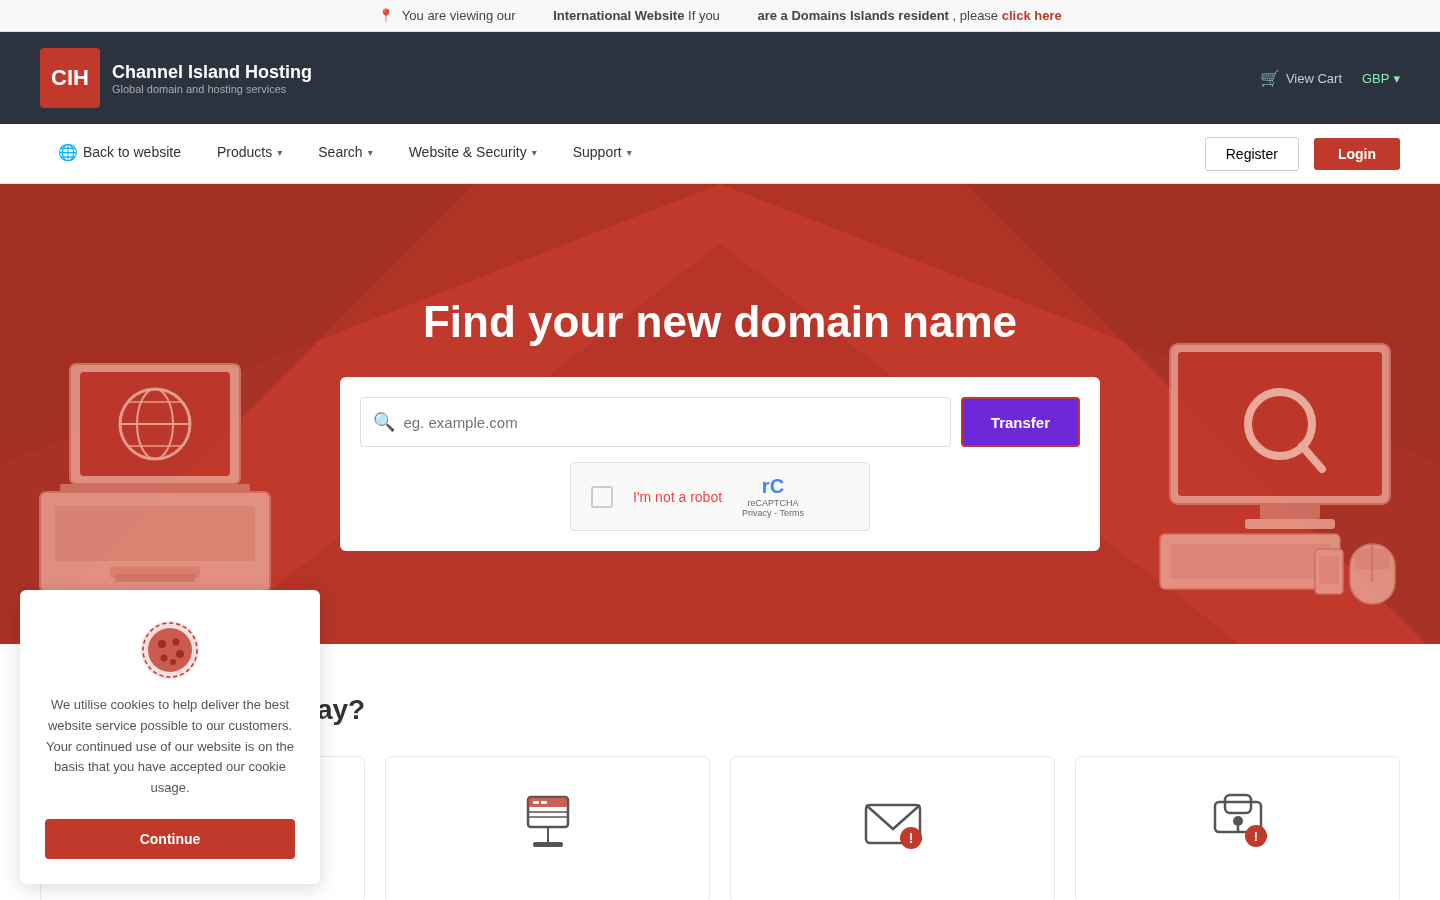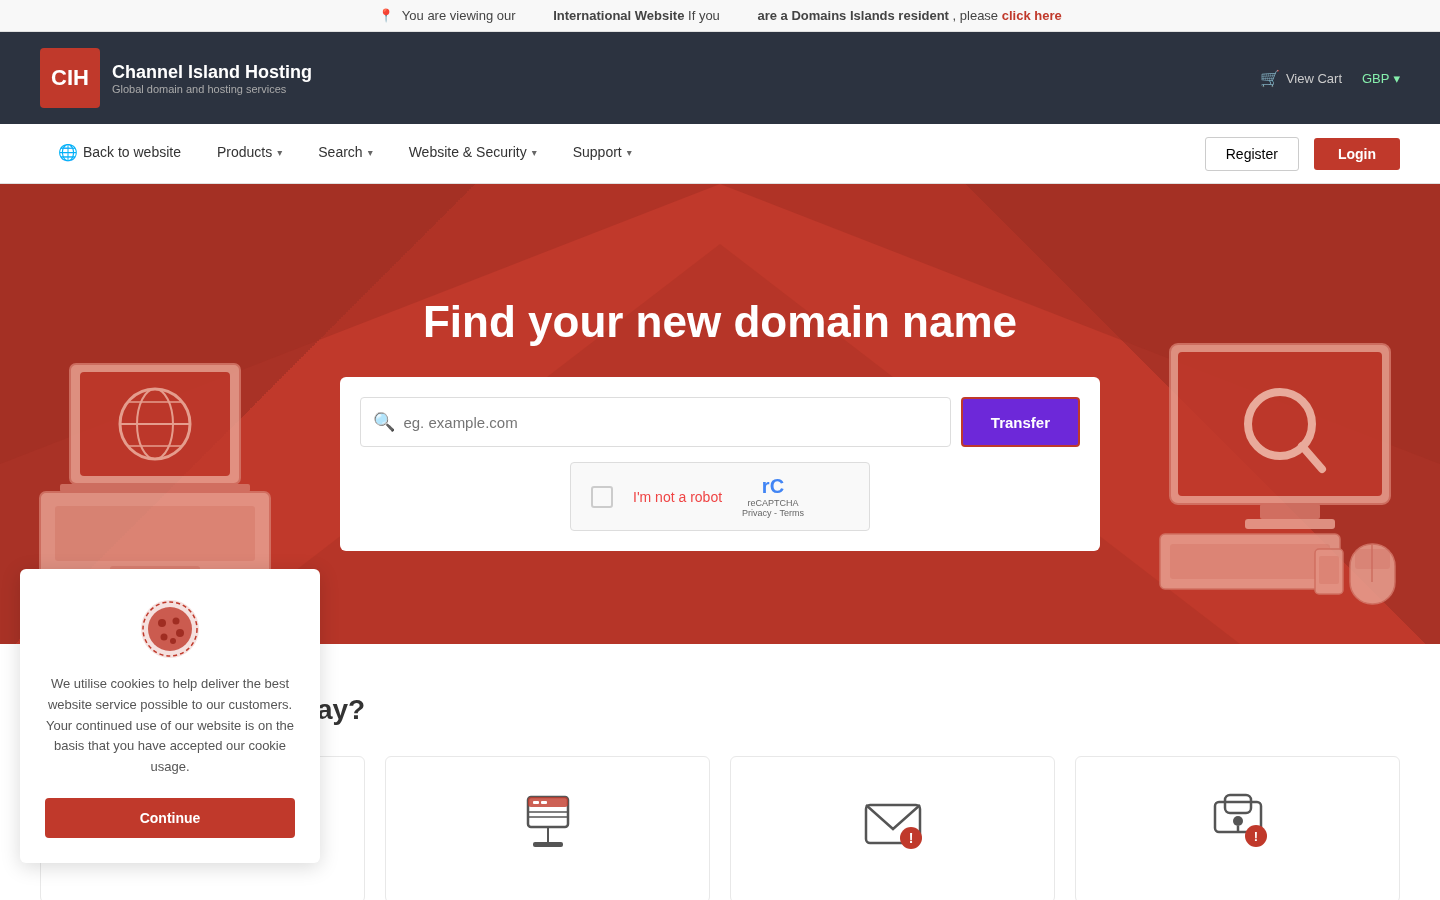--- a/index.html
+++ b/index.html
@@ -299,21 +299,21 @@
     }
     .help-card-icon {
       width: 70px;
       height: 70px;
       margin-bottom: 15px;
     }
 
     
     .cookie-notice {
       position: fixed;
-      bottom: 37px;
+      bottom: 16px;
       left: 20px;
       background: white;
       border-radius: 6px;
       box-shadow: 0 4px 20px rgba(0,0,0,0.15);
       padding: 30px 25px 25px;
       width: 300px;
       z-index: 100;
       text-align: center;
     }
     .cookie-icon {

